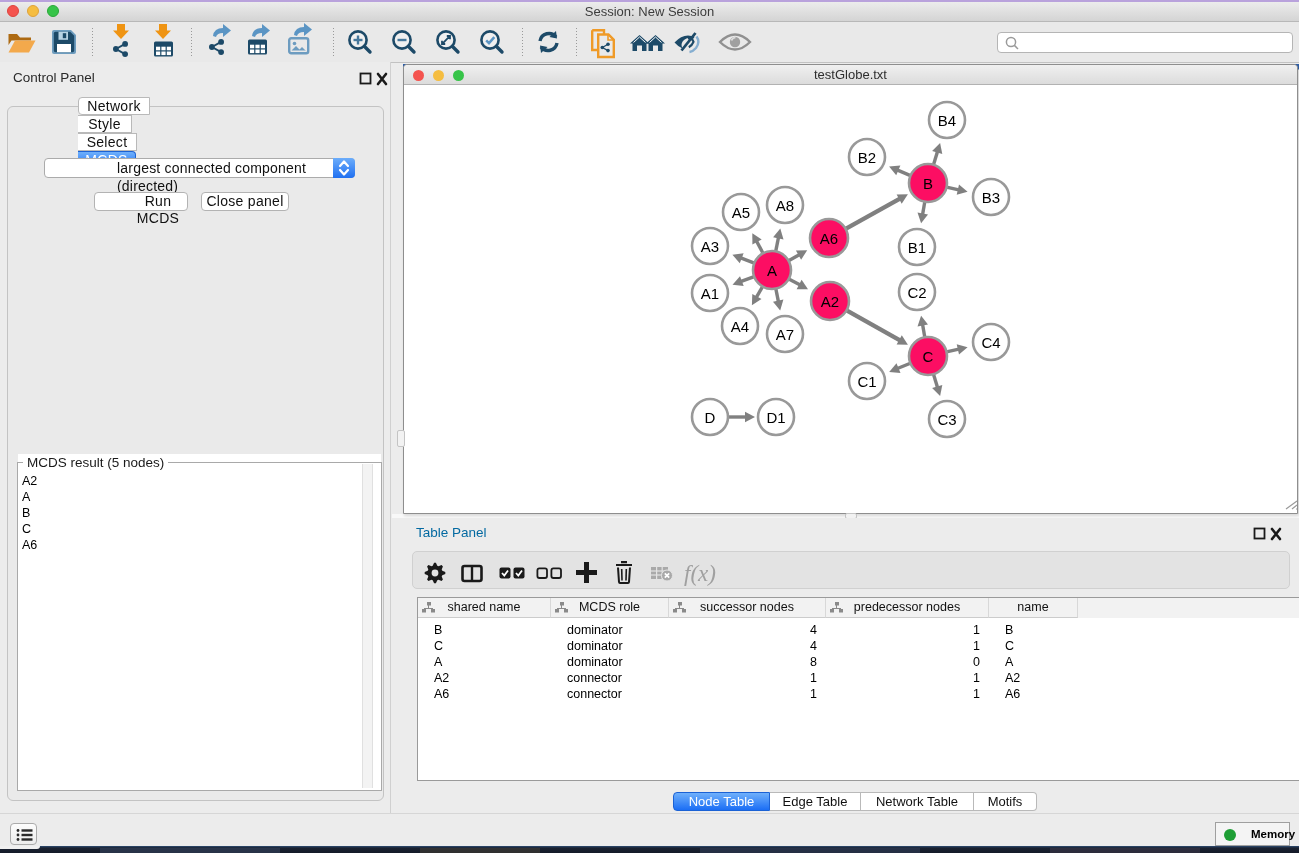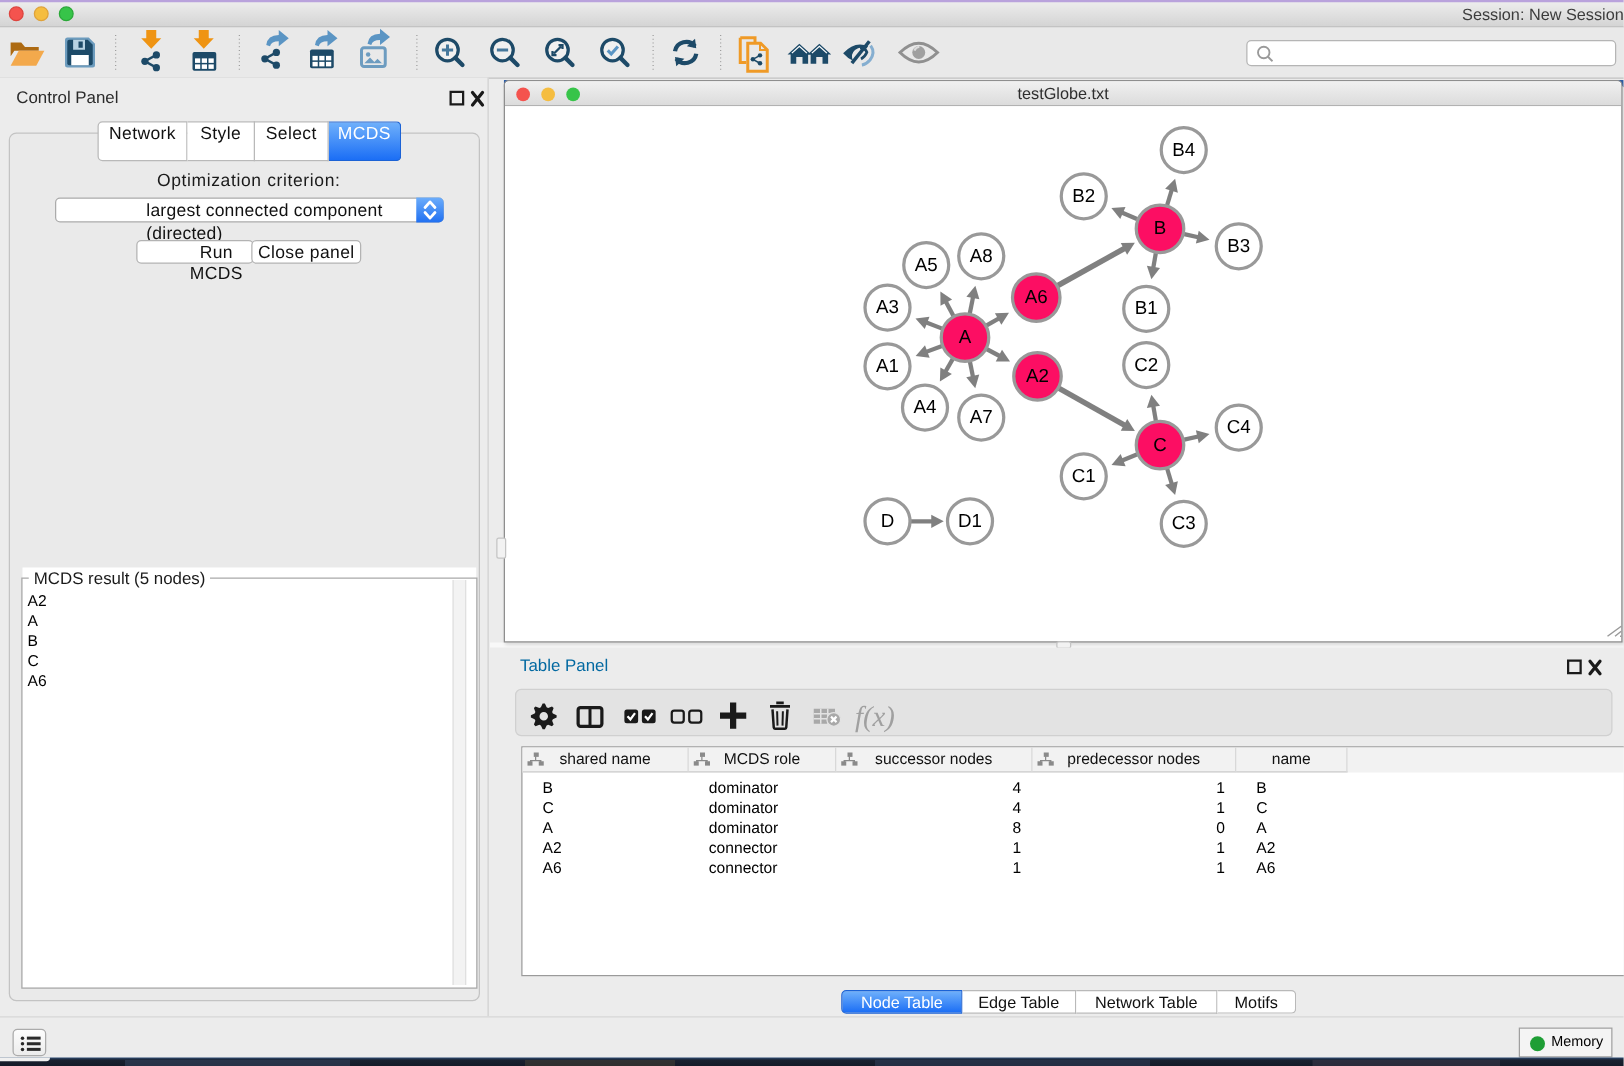--- a/index.html
+++ b/index.html
@@ -4,38 +4,38 @@
 <style>
 * { margin:0; padding:0; box-sizing:border-box; }
 html,body { width:1299px; height:853px; overflow:hidden; }
 body { font-family:"Liberation Sans", sans-serif; background:#ececec; position:relative; }
 .abs { position:absolute; }
 
 
 #purple { left:0; top:0; width:1299px; height:2px; background:#b9a2dc; }
 #titlebar { left:0; top:2px; width:1299px; height:20px;
   background:linear-gradient(#ececec,#d4d4d4); border-bottom:1px solid #b8b8b8; }
-#titlebar .title { width:100%; text-align:right; font-size:13px; color:#3c3c3c; line-height:19px; }
+#titlebar .title { width:100%; text-align:center; font-size:13px; color:#3c3c3c; line-height:19px; }
 .light { width:12px; height:12px; border-radius:50%; top:3px; }
 
 
 #toolbar { left:0; top:22px; width:1299px; height:41px; background:#e9e9e9;
   border-bottom:1px solid #c2c2c2; }
 .tsep { top:6px; width:1px; height:28px;
   background-image:linear-gradient(#9a9a9a 1px, transparent 1px);
   background-size:1px 3px; }
 #searchbox { left:997px; top:10px; width:296px; height:21px; background:#fff;
   border:1px solid #b5b5b5; border-radius:4px; }
 
 
 #cpanel { left:0; top:62px; width:391px; height:751px; background:#ececec; border-right:1px solid #d0d0d0; }
 #cpanel .hdr { left:13px; top:8px; font-size:13.5px; color:#2b2b2b; }
 #cp-inner { left:7px; top:44px; width:377px; height:695px; border:1px solid #c3c3c3;
   border-radius:6px; background:#eaeaea; }
-.tabbar { top:35px; height:32px; font-size:14px; letter-spacing:0.3px; display:flex; }
+.tabbar { top:35px; height:20px; font-size:14px; letter-spacing:0.3px; display:flex;flex-direction:column; }
 .tab { background:#fff; border:1px solid #b9b9b9; border-left:none; color:#111;
   text-align:center; line-height:16px; }
 .tab.first { border-left:1px solid #b9b9b9; border-radius:4px 0 0 4px; }
 .tab.last { border-radius:0 4px 4px 0; }
 .tab.sel { background:linear-gradient(#6fb0fb,#1b6ef5); color:#fff; border-color:#1b62d5; }
 #optlabel { left:4px; top:74px; width:100%; text-align:center; font-size:14px; letter-spacing:0.5px; color:#1a1a1a; }
 #dropdown { left:44px; top:96px; width:311px; height:20px; background:#fff;
   border:1px solid #ababab; border-radius:4px; font-size:14px; letter-spacing:0.2px; color:#111; }
 #dropdown .txt { margin-left:29px; line-height:18px;padding-left:43px; }
 #dropdown .btn { position:absolute; right:-1px; top:-1px; width:22px; height:20px;
@@ -85,21 +85,21 @@
 .ttab.last { border-radius:0 4px 4px 0; }
 .ttab.sel { background:linear-gradient(#6fb0fb,#1b6ef5); color:#fff; border-color:#1b62d5; }
 
 
 #statusbar { left:0; top:813px; width:1299px; height:33px; background:#ececec; border-top:1px solid #d6d6d6; }
 #sb-left { left:10px; top:9px; width:27px; height:22px; background:linear-gradient(#fdfdfd,#ececec);
   border:1px solid #ababab; border-radius:4px; }
 #sb-mem { left:1215px; top:8px; width:75px; height:24px; background:#f4f4f4;
   border:1px solid #9f9f9f; font-size:11.5px; color:#000; }
 #sb-mem .dot { position:absolute; left:8px; top:6px; width:12px; height:12px; border-radius:50%; background:#1e9e35; }
-#sb-mem .lbl { position:absolute; left:25px; top:5px; }
+#sb-mem .lbl { position:absolute; left:35px; top:5px;font-weight:bold; }
 #darkstrip { left:0; top:846px; width:1299px; height:7px;
   background:linear-gradient(#2e4d74, #1a2130 2px, #141a28); }
 #darkstrip .patch { position:absolute; top:2px; height:5px; opacity:0.5; }
 #whitenotch { left:0px; top:846px; width:40px; height:3px; background:#f0f0f0; border-radius:0 0 4px 0; z-index:5; }
 </style>
 </head>
 <body>
 <div class="abs" id="purple"></div>
 <div class="abs" id="titlebar">
   <div class="abs light" style="left:7px;background:#f4534e;border:0.5px solid #dd443e;"></div>
@@ -251,29 +251,28 @@
     <rect x="1.5" y="1.5" width="10" height="10" fill="none" stroke="#1a1a1a" stroke-width="1.8"></rect>
     <path d="M19 2 L27 12 M27 2 L19 12" stroke="#1a1a1a" stroke-width="2.6" stroke-linecap="round"></path>
   </svg>
   <div class="abs" id="cp-inner"></div>
   <div class="abs tabbar" style="left:78px;">
     <div class="tab first" style="width:72px;">Network</div>
       <div class="tab" style="width:54px;">Style</div>
       <div class="tab" style="width:59px;">Select</div>
       <div class="tab sel last" style="width:58px;">MCDS</div>
   </div>
-  <div class="abs" id="optlabel">Optimization criterion:</div>
   <div class="abs" id="dropdown">
       <div class="txt">largest connected component (directed)</div>
       <div class="btn"><svg width="22" height="20">
     <path d="M7 8 L11 3.5 L15 8" fill="none" stroke="#fff" stroke-width="2.2" stroke-linecap="round" stroke-linejoin="round"></path>
     <path d="M7 12 L11 16.5 L15 12" fill="none" stroke="#fff" stroke-width="2.2" stroke-linecap="round" stroke-linejoin="round"></path>
         </svg></div>
     </div>
-  <div class="abs cbtn" style="left:109px;width:94px;padding-left:34px;">Run MCDS</div>
+  <div class="abs cbtn" style="left:94px;width:94px;padding-left:34px;">Run MCDS</div>
   <div class="abs cbtn" style="left:201px;width:88px;">Close panel</div>
   <div class="abs" id="fieldset">
       <div class="abs" id="fs-scroll"></div>
     <div class="abs fsitem" style="top:20px;">A2</div>
     <div class="abs fsitem" style="top:36px;">A</div>
     <div class="abs fsitem" style="top:52px;">B</div>
     <div class="abs fsitem" style="top:68px;">C</div>
     <div class="abs fsitem" style="top:84px;">A6</div>
   </div>
   <div class="abs" id="fs-border"></div>

